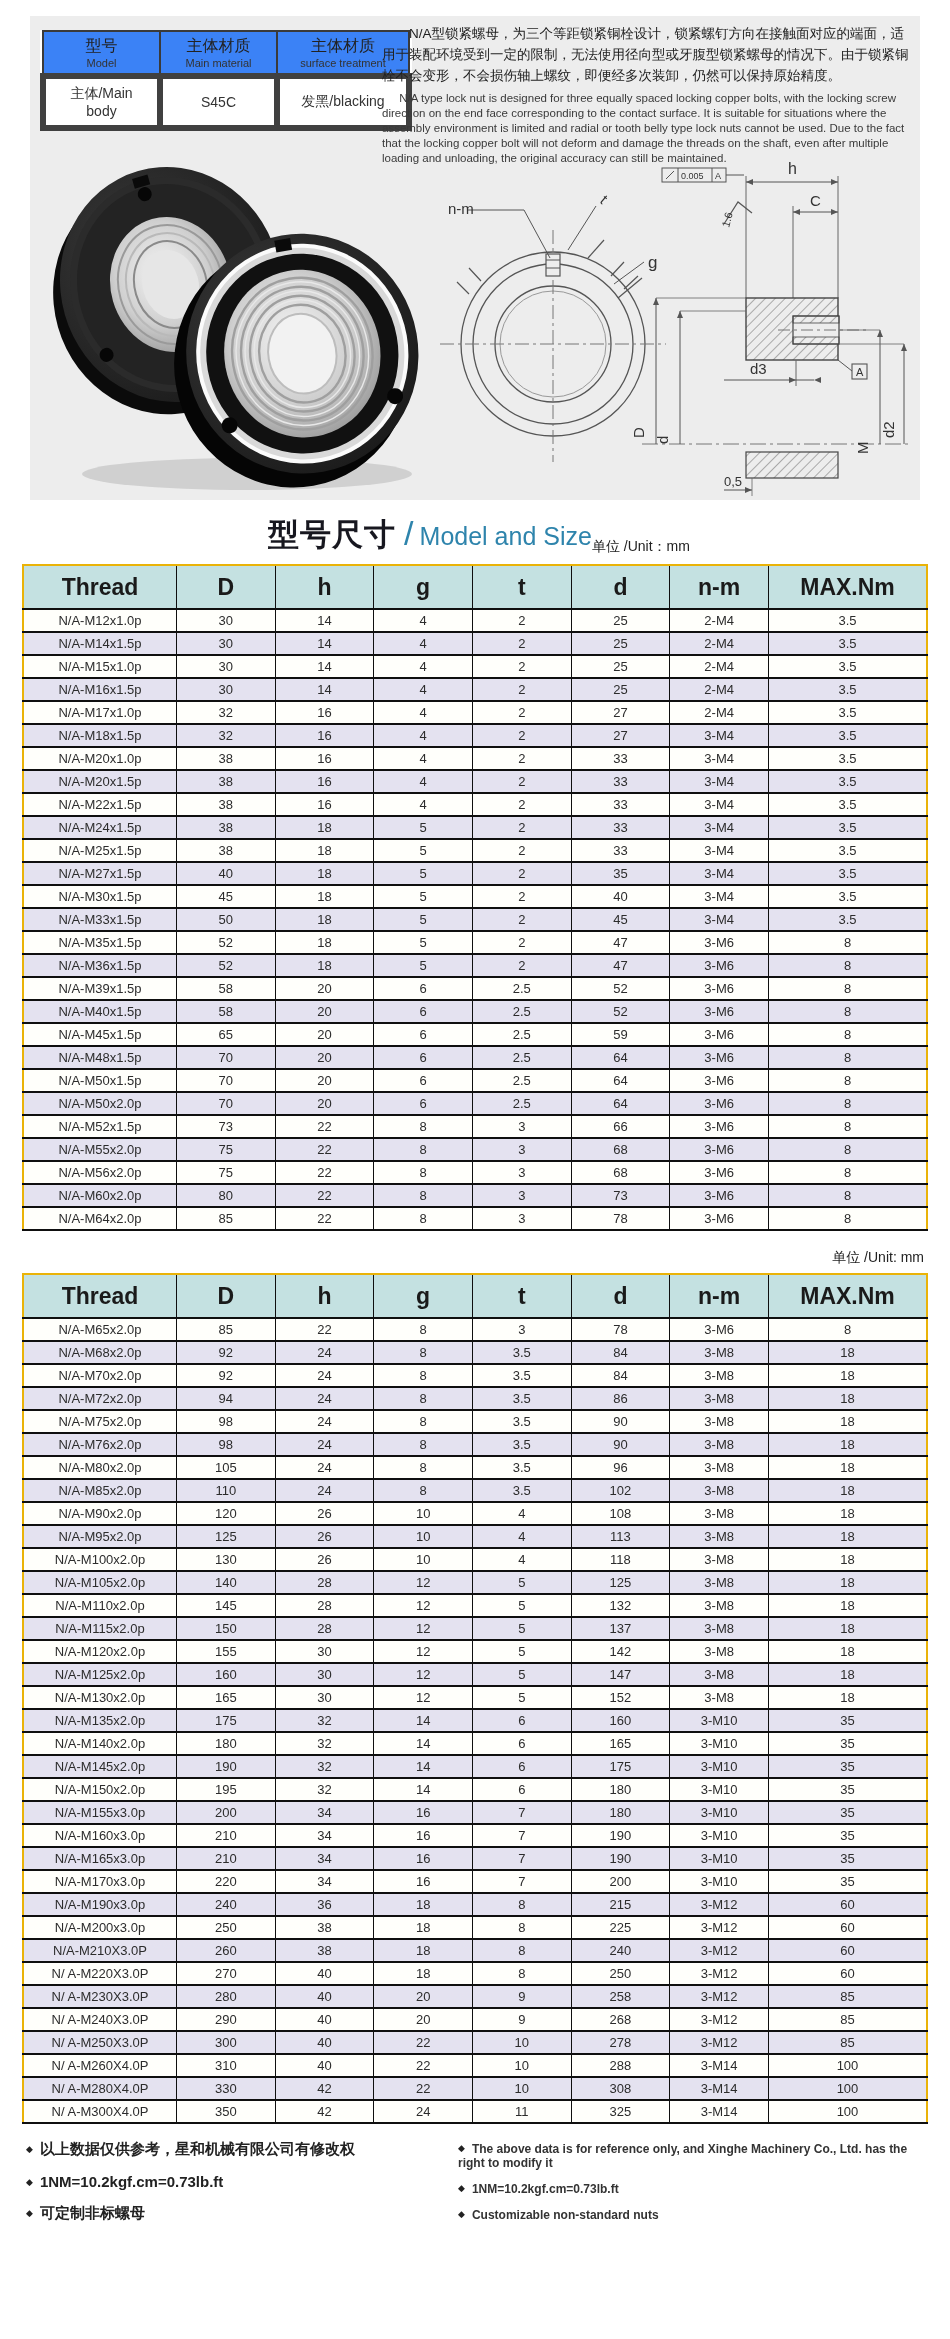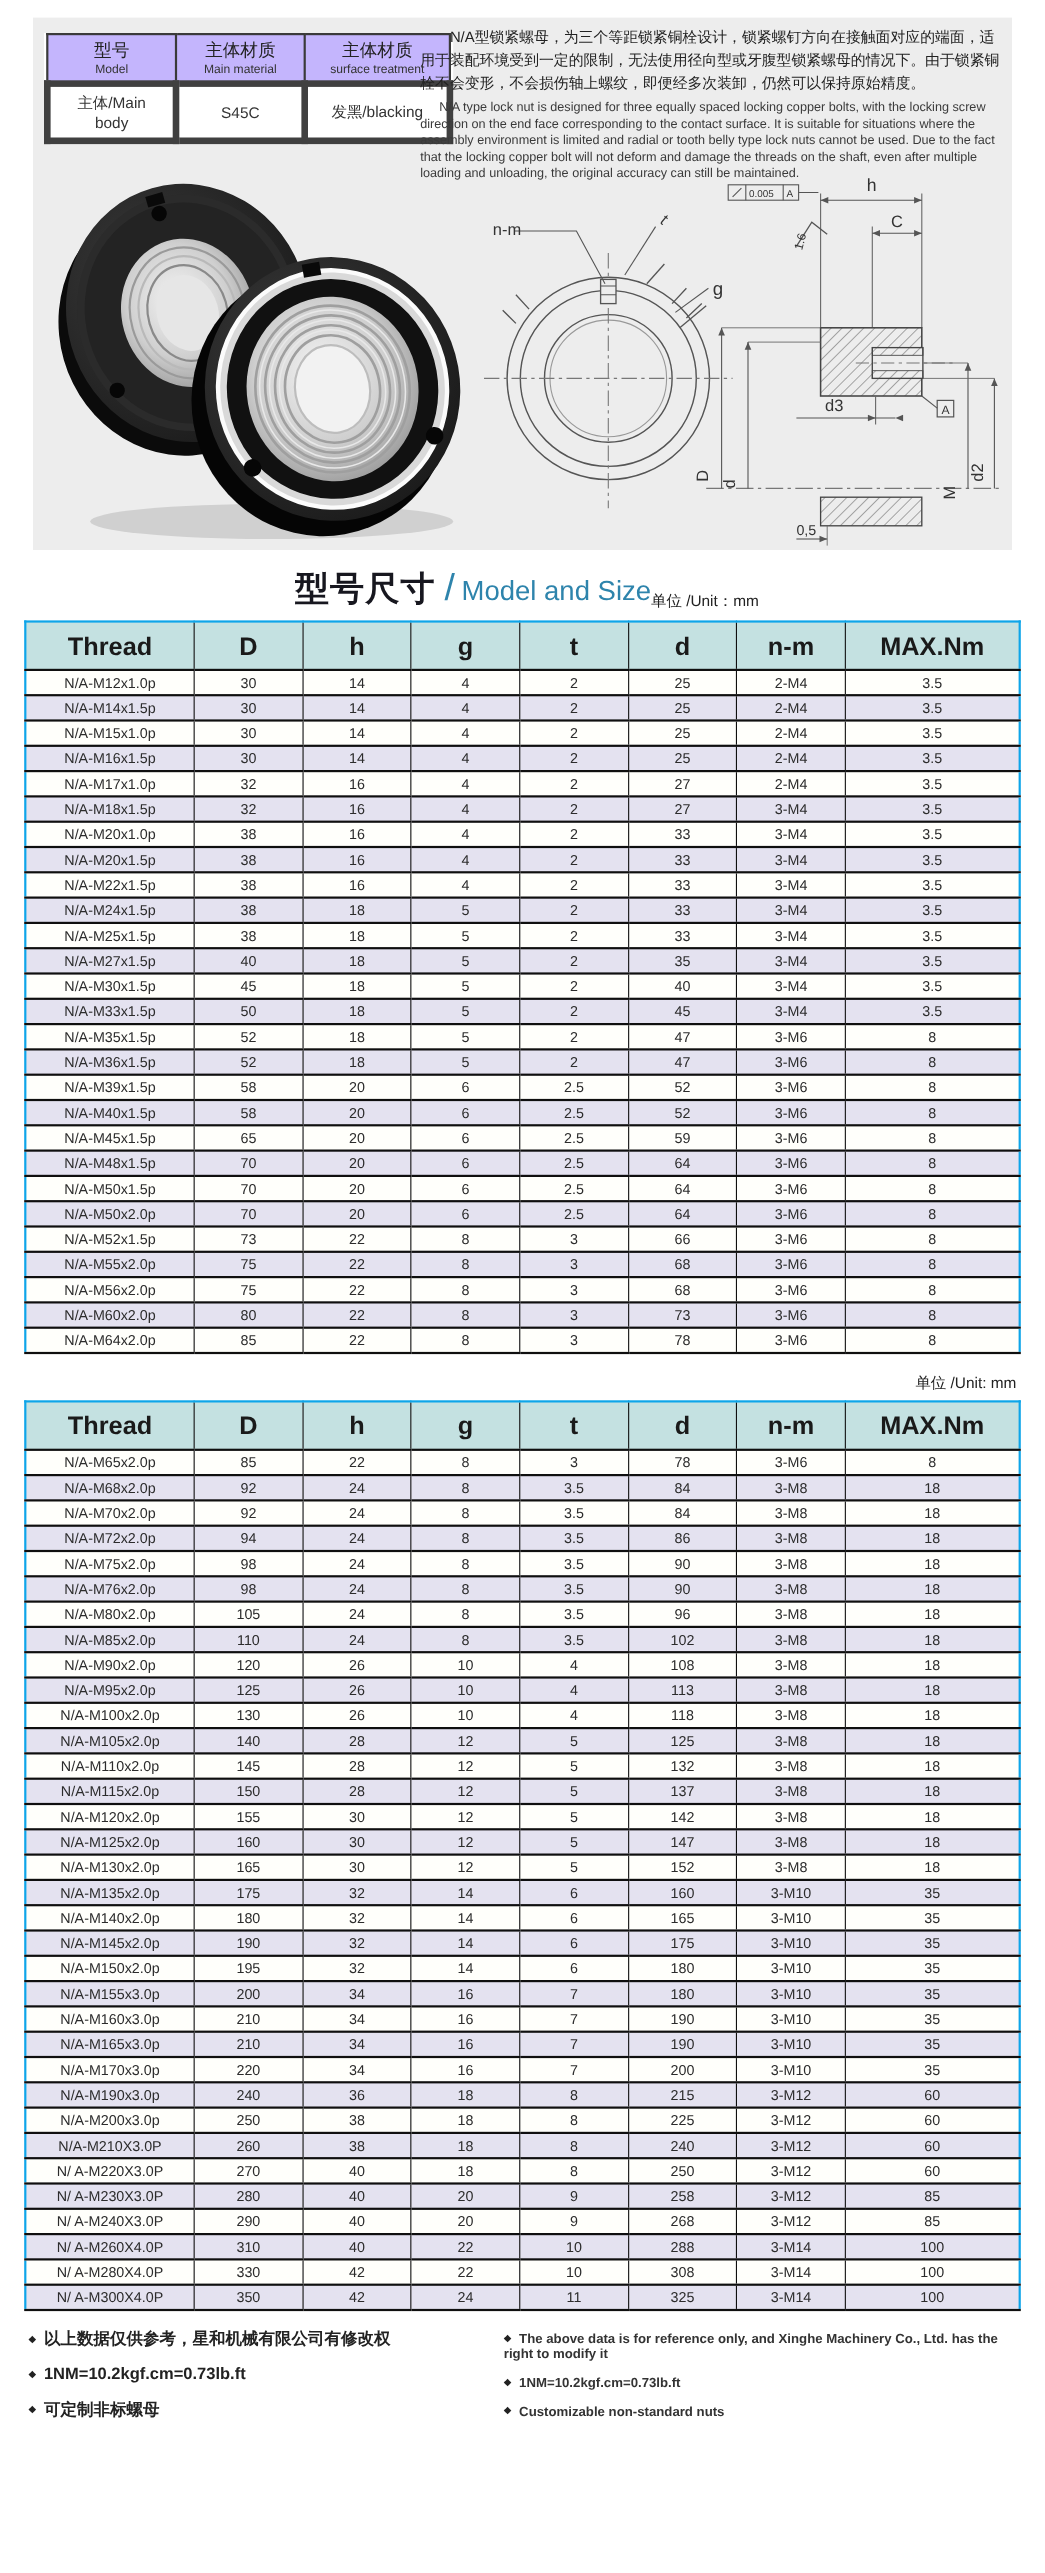--- a/index.html
+++ b/index.html
@@ -17,21 +17,21 @@
     margin:16px 30px 0 30px;
     height:484px;
     background:#ededed;
   }
   .info-table{
     position:absolute;left:10px;top:14px;
     border-collapse:collapse;
     background:#fff;
   }
   .info-table th{
-    background:#c4b5fd;
+    background:#3b82f6;
     border:2px solid #3a3a3a;
     padding:4px 10px;
     font-weight:normal;
     text-align:center;
   }
   .info-table td{
     border:6px solid #404040;
     padding:6px 8px;
     text-align:center;
     font-size:14px;
@@ -68,21 +68,21 @@
   .t-slash{font-size:34px;color:#2e84ac;margin:0 6px 0 8px;font-weight:300;}
   .t-en{font-size:25px;color:#2e84ac;}
   .unit{font-size:14px;color:#222;white-space:nowrap;}
   .unit2{margin:18px 26px 6px 0;text-align:right;}
 
   
   .size-table{
     width:906px;
     margin:0 auto;
     border-collapse:collapse;
-    border:2px solid #0ea5e9;
+    border:2px solid #eab308;
     table-layout:fixed;
   }
   .size-table th{
     background:#c4e1e1;
     border:1px solid #0f0f0f;
     border-bottom:2px solid #0f0f0f;
     height:40px;
     font-size:23px;
     font-weight:600;
     color:#1a1a1a;
@@ -931,20 +931,30 @@
           <td>N/ A-M240X3.0P</td>
           <td>290</td>
           <td>40</td>
           <td>20</td>
           <td>9</td>
           <td>268</td>
           <td>3-M12</td>
           <td>85</td>
         </tr>
         <tr>
+          <td>N/ A-M250X3.0P</td>
+          <td>300</td>
+          <td>40</td>
+          <td>22</td>
+          <td>10</td>
+          <td>278</td>
+          <td>3-M12</td>
+          <td>85</td>
+        </tr>
+        <tr>
           <td>N/ A-M260X4.0P</td>
           <td>310</td>
           <td>40</td>
           <td>22</td>
           <td>10</td>
           <td>288</td>
           <td>3-M14</td>
           <td>100</td>
         </tr>
         <tr>

